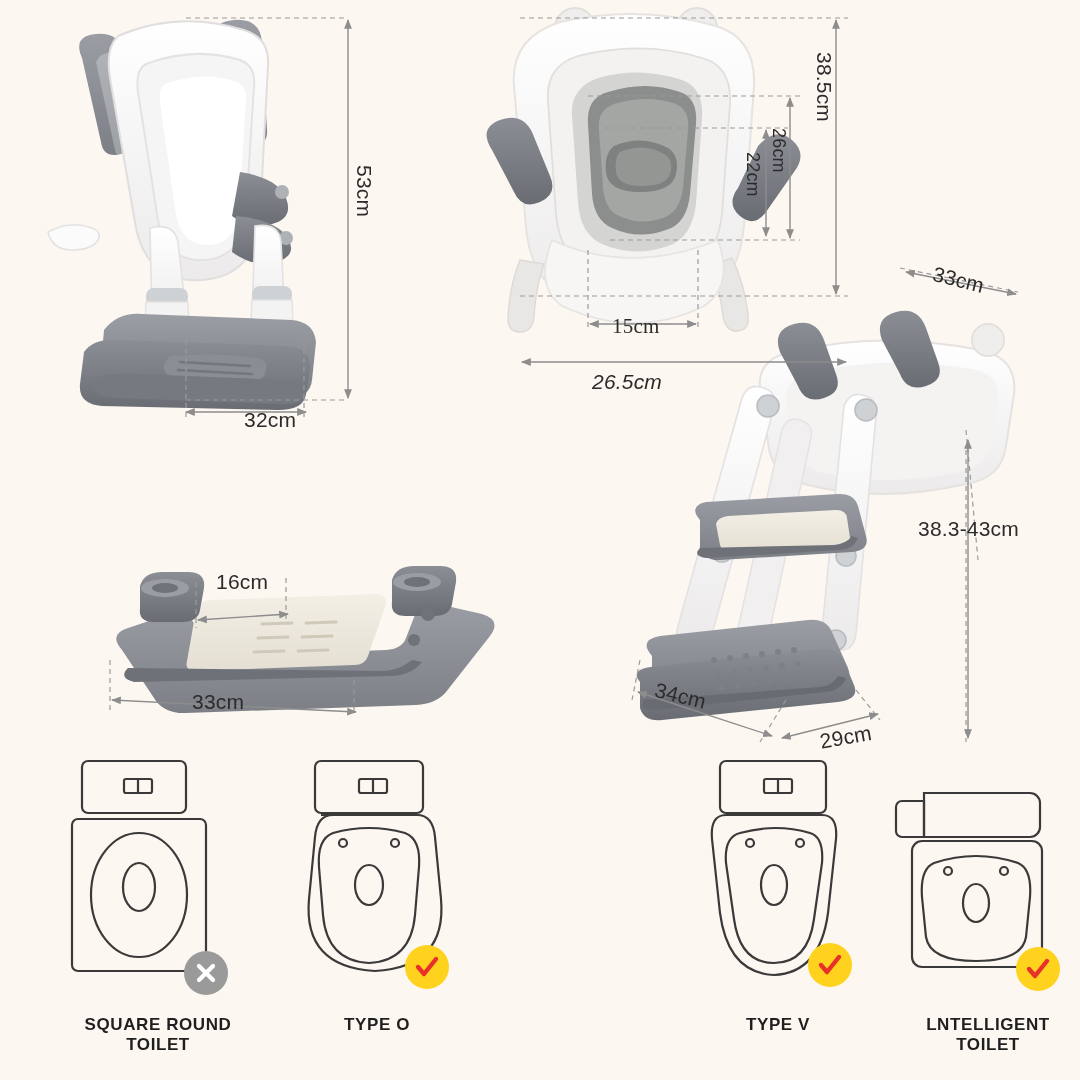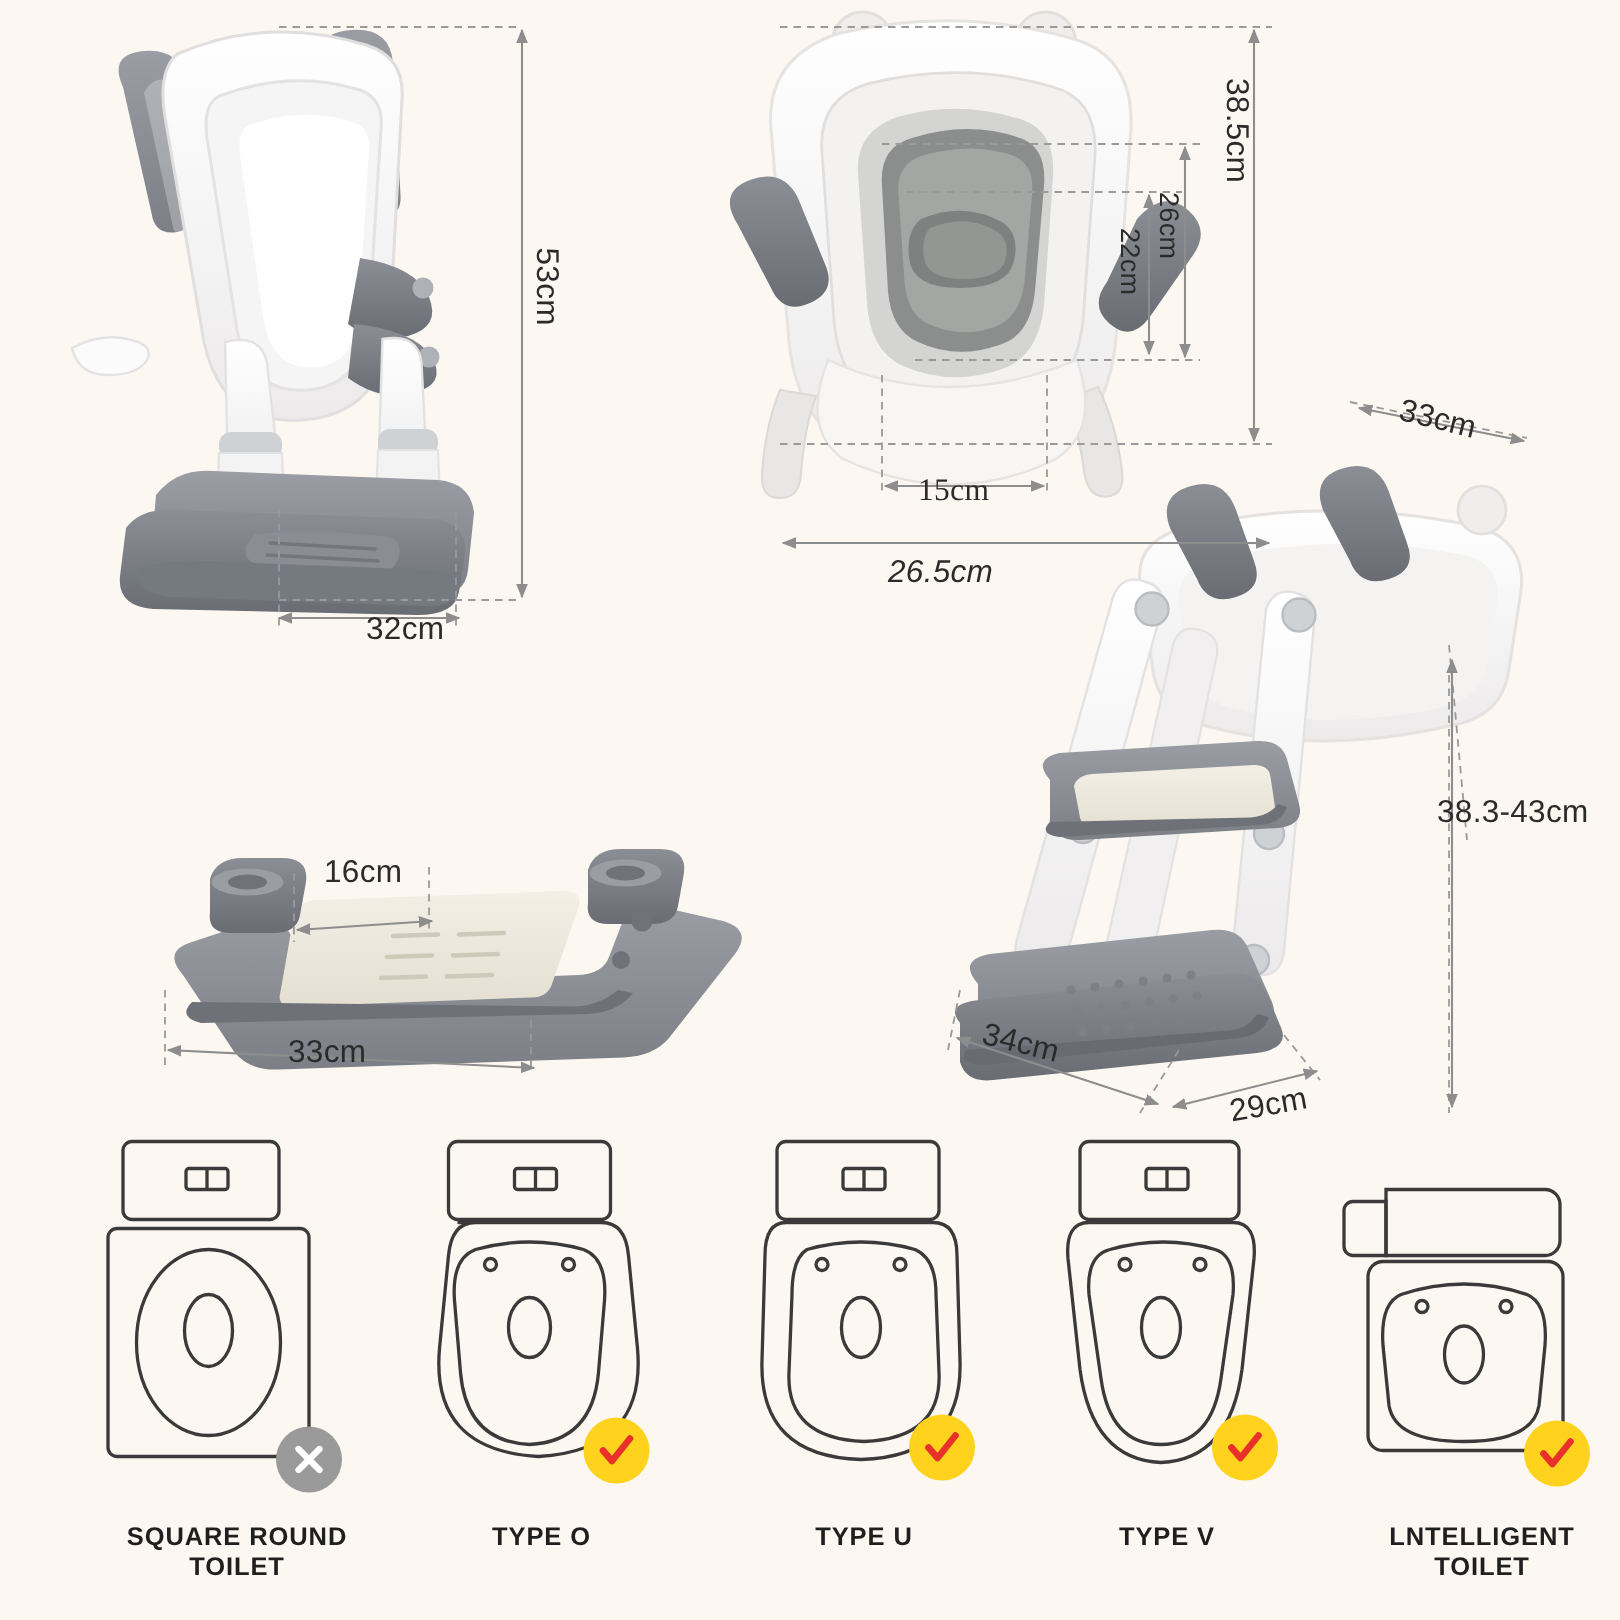--- a/index.html
+++ b/index.html
@@ -345,21 +345,21 @@
   <div class="dim-label" style="left:612px; top:314px;font-family:Liberation Serif, serif;">15cm</div>
 
   <div class="dim-label" style="left:592px; top:370px;font-style:italic;">26.5cm</div>
 
   <div class="dim-label" style="left:216px; top:570px;">16cm</div>
 
   <div class="dim-label" style="left:192px; top:690px;">33cm</div>
 
   <div class="dim-label rot-pos" style="left:936px; top:262px;">33cm</div>
 
-  <div class="dim-label" style="left:918px; top:530px;margin-left:40px;">38.3-43cm</div>
+  <div class="dim-label" style="left:918px; top:517px;">38.3-43cm</div>
 
   <div class="dim-label rot-pos" style="left:658px; top:678px;">34cm</div>
 
   <div class="dim-label rot-neg" style="left:818px; top:730px;">29cm</div>
 
   <div class="types-row">
 
     <div class="type-cell" style="left:25px;">
       <svg width="200" height="260" viewBox="0 0 200 260">
         <g fill="none" stroke="#3a3a3a" stroke-width="2.2">
@@ -378,21 +378,21 @@
             <line x1="19" y1="5" x2="5" y2="19"></line>
           </g>
         </svg>
       </div>
       <div class="type-caption">
         <div>SQUARE ROUND</div>
         <div>TOILET</div>
       </div>
     </div>
 
-    <div class="type-cell" style="left:228px;">
+    <div class="type-cell" style="left:244px;">
       <svg width="200" height="260" viewBox="0 0 200 260">
         <g fill="none" stroke="#3a3a3a" stroke-width="2.2">
           <rect x="38" y="16" width="108" height="52" rx="6"></rect>
           <rect x="82" y="34" width="28" height="14" rx="2"></rect>
           <line x1="96" y1="34" x2="96" y2="48"></line>
           <path d="M44,70 h96 q16,0 18,22 l6,62 q6,68 -66,72 q-72,-4 -66,-72 l6,-62 q2,-22 18,-22 z"></path>
           <path d="M56,88 q36,-10 72,0 q16,6 14,34 l-4,48 q-4,46 -46,48 q-42,-2 -46,-48 l-4,-48 q-2,-28 14,-34 z"></path>
           <ellipse cx="92" cy="140" rx="14" ry="20"></ellipse>
           <circle cx="66" cy="98" r="4"></circle>
           <circle cx="118" cy="98" r="4"></circle>
@@ -401,42 +401,20 @@
       <div class="badge check" style="left:128px; top:200px;">
         <svg width="26" height="26" viewBox="0 0 26 26">
           <path d="M4,13 L10,20 L22,5" fill="none" stroke="#e8312a" stroke-width="4.4" stroke-linecap="round" stroke-linejoin="round"></path>
         </svg>
       </div>
       <div class="type-caption">
         <div>TYPE O</div>
       </div>
     </div>
 
-    <div class="type-cell" style="left:443px;">
-      <svg width="200" height="260" viewBox="0 0 200 260">
-        <g fill="none" stroke="#3a3a3a" stroke-width="2.2">
-          <rect x="42" y="16" width="108" height="52" rx="6"></rect>
-          <rect x="86" y="34" width="28" height="14" rx="2"></rect>
-          <line x1="100" y1="34" x2="100" y2="48"></line>
-          <path d="M48,70 h98 q16,0 16,22 l2,70 q2,64 -66,66 q-68,-2 -66,-66 l2,-70 q0,-22 14,-22 z"></path>
-          <path d="M62,88 q36,-10 72,0 q14,6 14,30 l2,52 q2,44 -50,46 q-52,-2 -50,-46 l2,-52 q0,-24 10,-30 z"></path>
-          <ellipse cx="98" cy="140" rx="13" ry="20"></ellipse>
-          <circle cx="72" cy="98" r="4"></circle>
-          <circle cx="124" cy="98" r="4"></circle>
-        </g>
-      </svg>
-      <div class="badge check" style="left:130px; top:198px;">
-        <svg width="26" height="26" viewBox="0 0 26 26">
-          <path d="M4,13 L10,20 L22,5" fill="none" stroke="#e8312a" stroke-width="4.4" stroke-linecap="round" stroke-linejoin="round"></path>
-        </svg>
-      </div>
-      <div class="type-caption">
-        <div>TYPE U</div>
-      </div>
-    </div>
 
     <div class="type-cell" style="left:645px;">
       <svg width="200" height="260" viewBox="0 0 200 260">
         <g fill="none" stroke="#3a3a3a" stroke-width="2.2">
           <rect x="42" y="16" width="106" height="52" rx="6"></rect>
           <rect x="86" y="34" width="28" height="14" rx="2"></rect>
           <line x1="100" y1="34" x2="100" y2="48"></line>
           <path d="M48,70 h96 q16,0 14,24 l-8,74 q-8,60 -54,62 q-46,-2 -54,-62 l-8,-74 q-2,-24 14,-24 z"></path>
           <path d="M62,88 q36,-10 70,0 q14,4 12,30 l-8,56 q-6,44 -40,44 q-34,0 -40,-44 l-8,-56 q-2,-26 14,-30 z"></path>
           <ellipse cx="96" cy="140" rx="13" ry="20"></ellipse>

